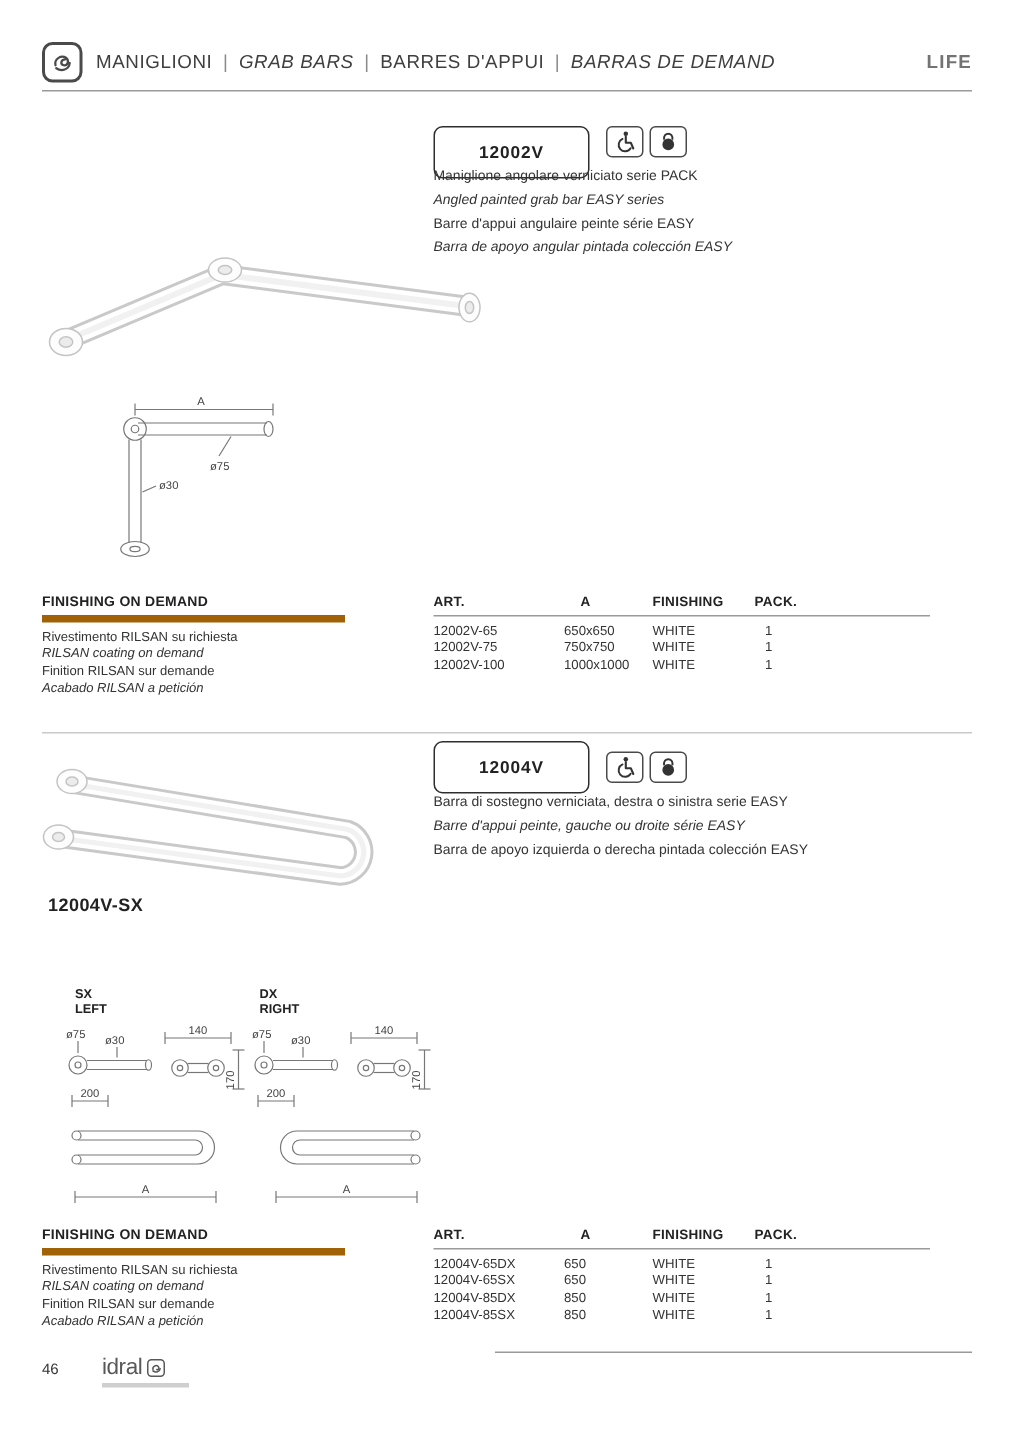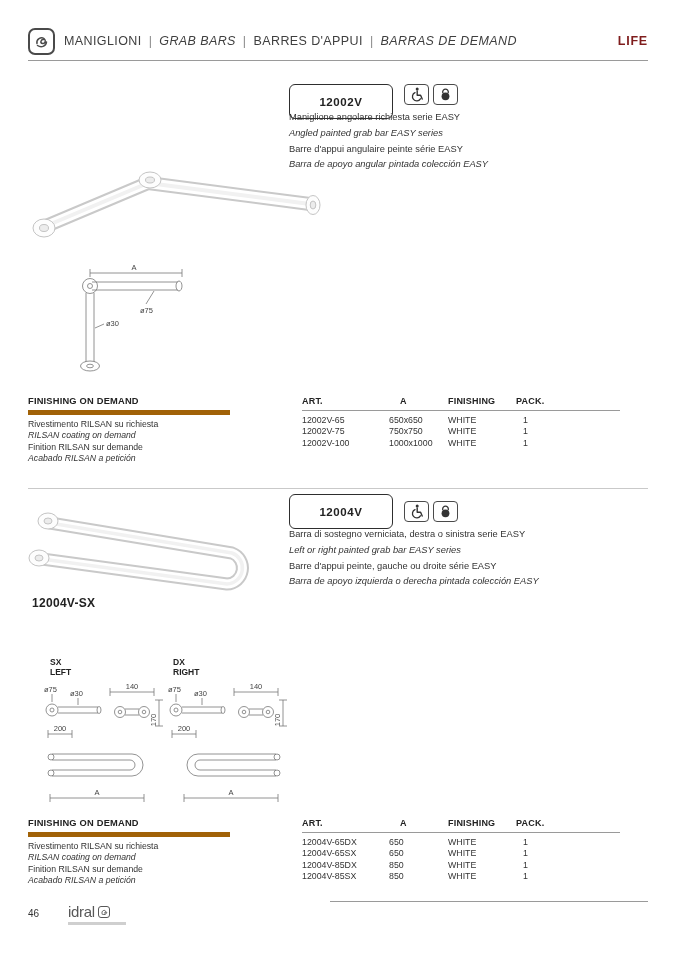--- a/index.html
+++ b/index.html
@@ -10,40 +10,40 @@
   }
   .rule { position:absolute; height:1px; background:#9a9a9a; }
   .divider { background:#c9c9c9; }
 
   
   .logo-box { position:absolute; width:27px; height:27px; border:2px solid #4a4a4a; border-radius:7px;
     display:flex; align-items:center; justify-content:center; }
   .hdr-title { position:absolute; font-size:12.5px; letter-spacing:.4px; color:#3f3f3f; white-space:nowrap; }
   .hdr-title .sep { margin:0 7px; color:#8a8a8a; font-weight:normal; }
   .it { font-style:italic; }
-  .collection { position:absolute; font-size:12.5px; font-weight:bold; letter-spacing:.8px; color:#7f1d1d; }
+  .collection { position:absolute; font-size:12.5px; font-weight:bold; letter-spacing:.8px; color:#737373; }
 
   
   .badge { position:absolute; width:104px; height:35px; border:1.4px solid #2e2e2e; border-radius:6px;
     display:flex; align-items:center; justify-content:center; font-size:11.5px; font-weight:bold; letter-spacing:.6px; color:#222; }
   .icons-row { position:absolute; display:flex; gap:4px; }
   .icon-box { width:25px; height:21px; border:1.1px solid #4a4a4a; border-radius:4px;
     display:flex; align-items:center; justify-content:center; background:#fff; }
   .desc { position:absolute; font-size:9.3px; line-height:15.8px; color:#333; white-space:nowrap; }
   .desc div:nth-child(even) { font-style:italic; }
   .variant { position:absolute; font-size:12px; font-weight:bold; letter-spacing:.3px; color:#222; }
   .side-label { position:absolute; font-size:8.5px; font-weight:bold; line-height:9.5px; color:#222; }
 
   
   .fin { position:absolute; width:202px; }
   .fin-title { font-size:9.3px; font-weight:bold; letter-spacing:.2px; padding-bottom:4px;
     border-bottom:5px solid #a16207; margin-bottom:4px; color:#222; }
   .note { font-size:8.7px; line-height:11.4px; color:#333; }
   .tbl { position:absolute; width:331px; font-size:8.8px; color:#333; }
-  .thead, .trow { display:grid; grid-template-columns:87px 59px 68px 1fr;margin-left:13px; }
+  .thead, .trow { display:grid; grid-template-columns:87px 59px 68px 1fr; }
   .thead { font-weight:bold; font-size:9px; letter-spacing:.2px; padding-bottom:4px;
     border-bottom:1px solid #9a9a9a; margin-bottom:4px; color:#222; }
   .thead span:nth-child(2) { padding-left:11px; }
   .trow { line-height:11.4px; }
   .trow span:nth-child(4) { padding-left:7px; }
 
   
   svg { position:absolute; overflow:visible; }
   svg.inline-svg { position:static; }
   .draw line, .draw path, .draw circle, .draw ellipse { stroke:#777; stroke-width:.8; fill:none; }
@@ -85,21 +85,21 @@
     </div>
     <div class="icon-box">
       <svg class="inline-svg" width="15" height="15" viewBox="0 0 15 15">
         <path d="M4.8,6.2 C4.2,3.4 6,2.2 7.5,2.2 C9,2.2 10.8,3.4 10.2,6.2" stroke="#333" stroke-width="1.3" fill="none"></path>
         <circle cx="7.5" cy="9.3" r="3.9" fill="#333"></circle>
       </svg>
     </div>
   </div>
 
   <div class="desc" style="left:289px; top:110px;">
-    <div>Maniglione angolare richiesta serie EASY</div>
+    <div>Maniglione angolare verniciato serie PACK</div>
     <div>Angled painted grab bar EASY series</div>
     <div>Barre d'appui angulaire peinte série EASY</div>
     <div>Barra de apoyo angular pintada colección EASY</div>
   </div>
 
   <svg style="left:26px; top:156px;" width="312" height="104" viewBox="0 0 312 104">
     <path d="M20,70 L122,27 L284,48" fill="none" stroke="#c9c9c9" stroke-width="14" stroke-linecap="round" stroke-linejoin="round"></path>
     <path d="M20,70 L122,27 L284,48" fill="none" stroke="#ffffff" stroke-width="10" stroke-linecap="round" stroke-linejoin="round"></path>
     <path d="M20,70 L122,27 L284,48" fill="none" stroke="#f1f1f1" stroke-width="4" stroke-linecap="round" stroke-linejoin="round"></path>
     <g stroke="#c4c4c4" fill="#fdfdfd">
@@ -180,21 +180,20 @@
     <div class="icon-box">
       <svg class="inline-svg" width="15" height="15" viewBox="0 0 15 15">
         <path d="M4.8,6.2 C4.2,3.4 6,2.2 7.5,2.2 C9,2.2 10.8,3.4 10.2,6.2" stroke="#333" stroke-width="1.3" fill="none"></path>
         <circle cx="7.5" cy="9.3" r="3.9" fill="#333"></circle>
       </svg>
     </div>
   </div>
 
   <div class="desc" style="left:289px; top:527px;">
     <div>Barra di sostegno verniciata, destra o sinistra serie EASY</div>
-    <div>Left or right painted grab bar EASY series</div>
     <div>Barre d'appui peinte, gauche ou droite série EASY</div>
     <div>Barra de apoyo izquierda o derecha pintada colección EASY</div>
   </div>
 
   <svg style="left:26px; top:503px;" width="255" height="100" viewBox="0 0 255 100">
     <path d="M24,20 L206,50 A16,16 0 0 1 201,81 L16,56" fill="none" stroke="#c9c9c9" stroke-width="13" stroke-linecap="round" stroke-linejoin="round"></path>
     <path d="M24,20 L206,50 A16,16 0 0 1 201,81 L16,56" fill="none" stroke="#ffffff" stroke-width="9" stroke-linecap="round" stroke-linejoin="round"></path>
     <path d="M24,20 L206,50 A16,16 0 0 1 201,81 L16,56" fill="none" stroke="#f1f1f1" stroke-width="3.5" stroke-linecap="round" stroke-linejoin="round"></path>
     <g stroke="#c4c4c4" fill="#fdfdfd">
       <ellipse cx="22" cy="18" rx="10" ry="8"></ellipse>

